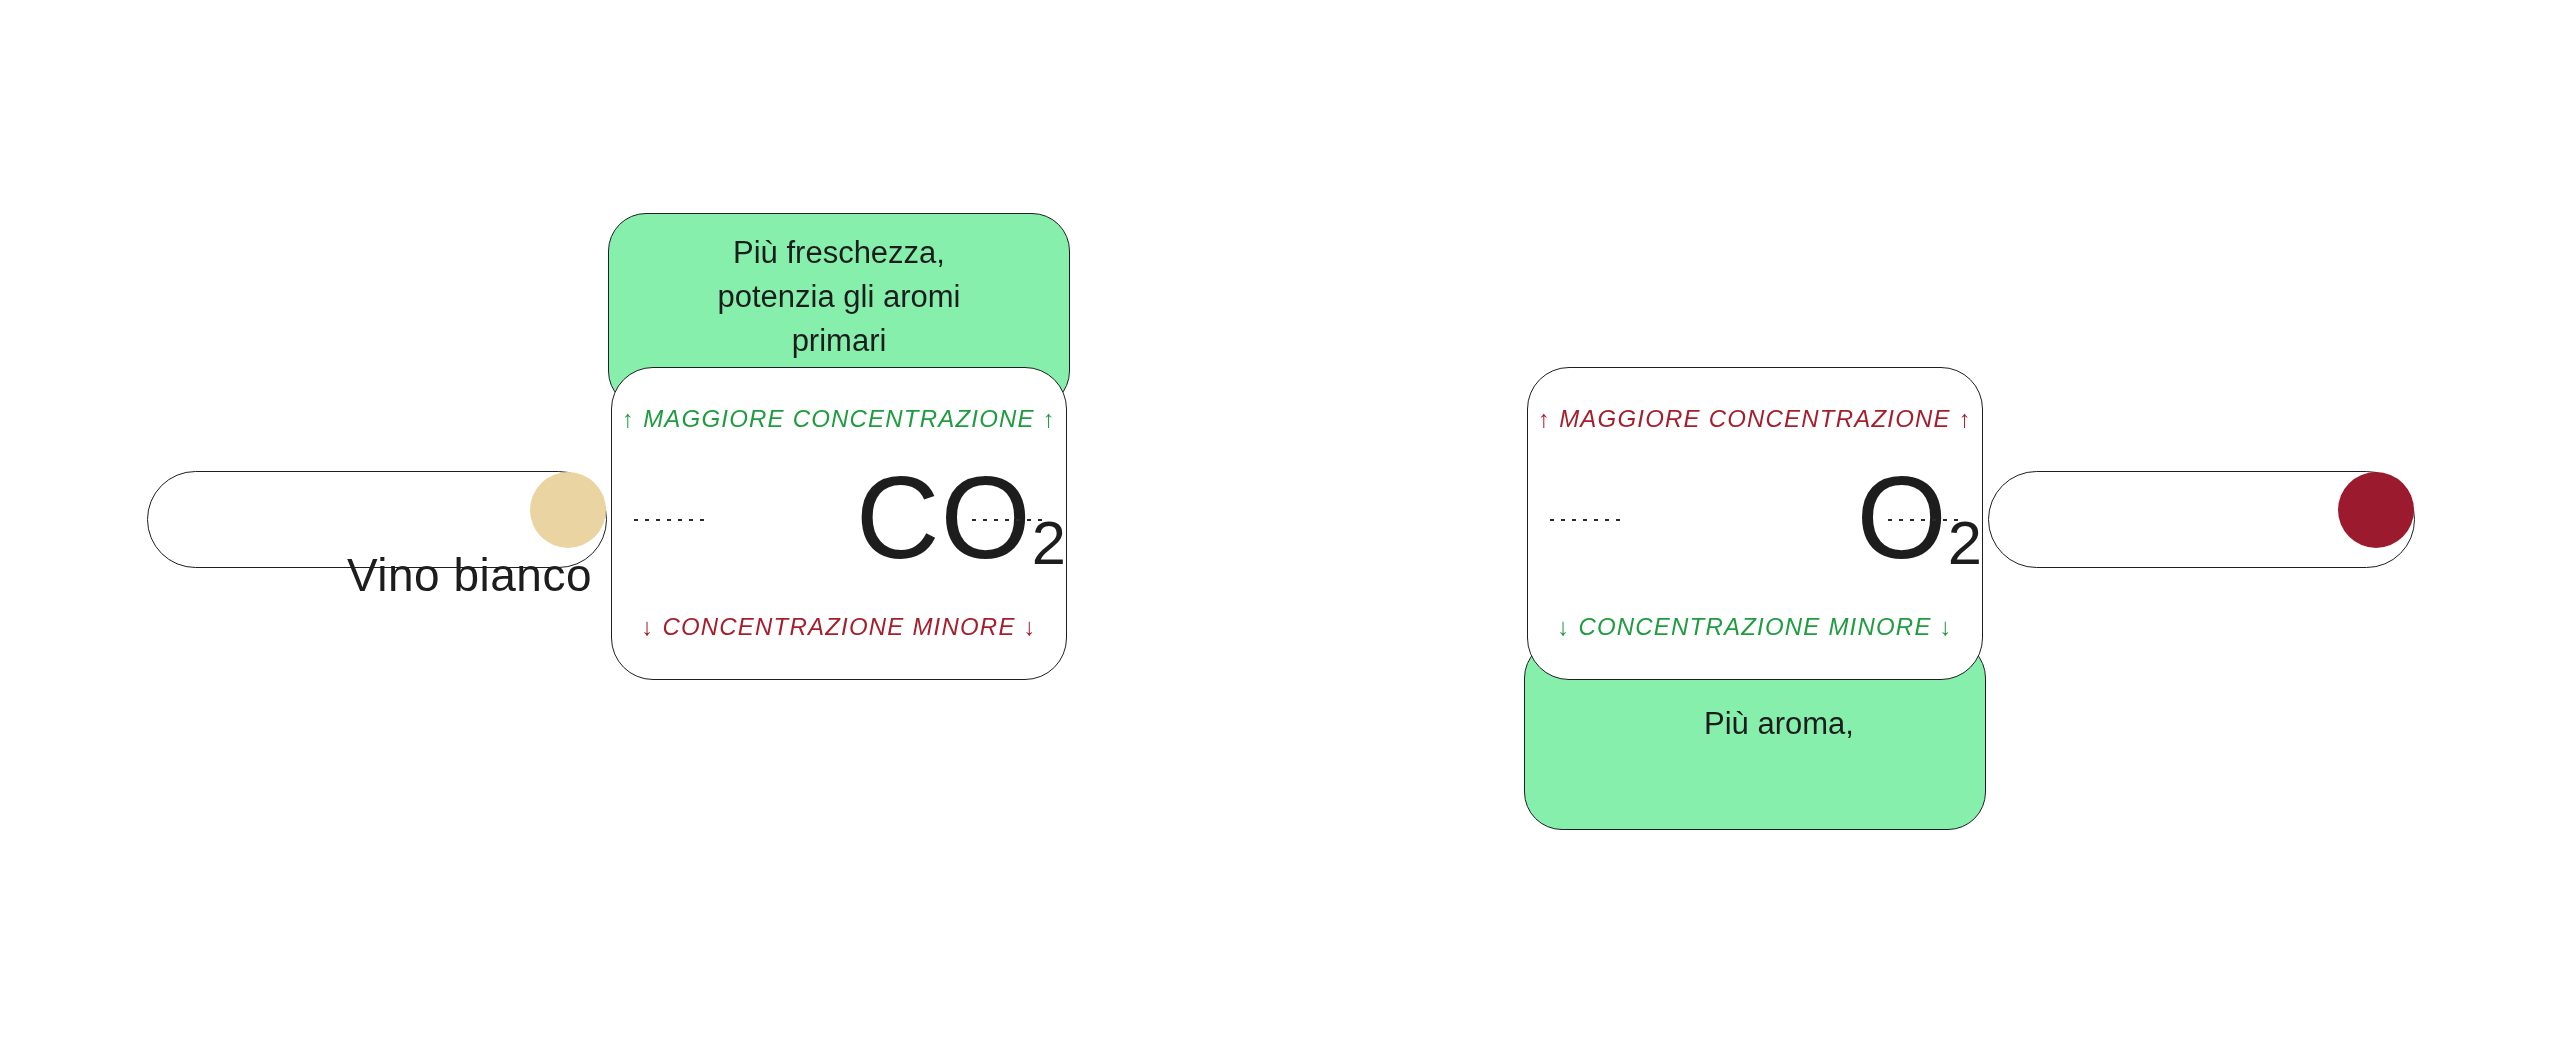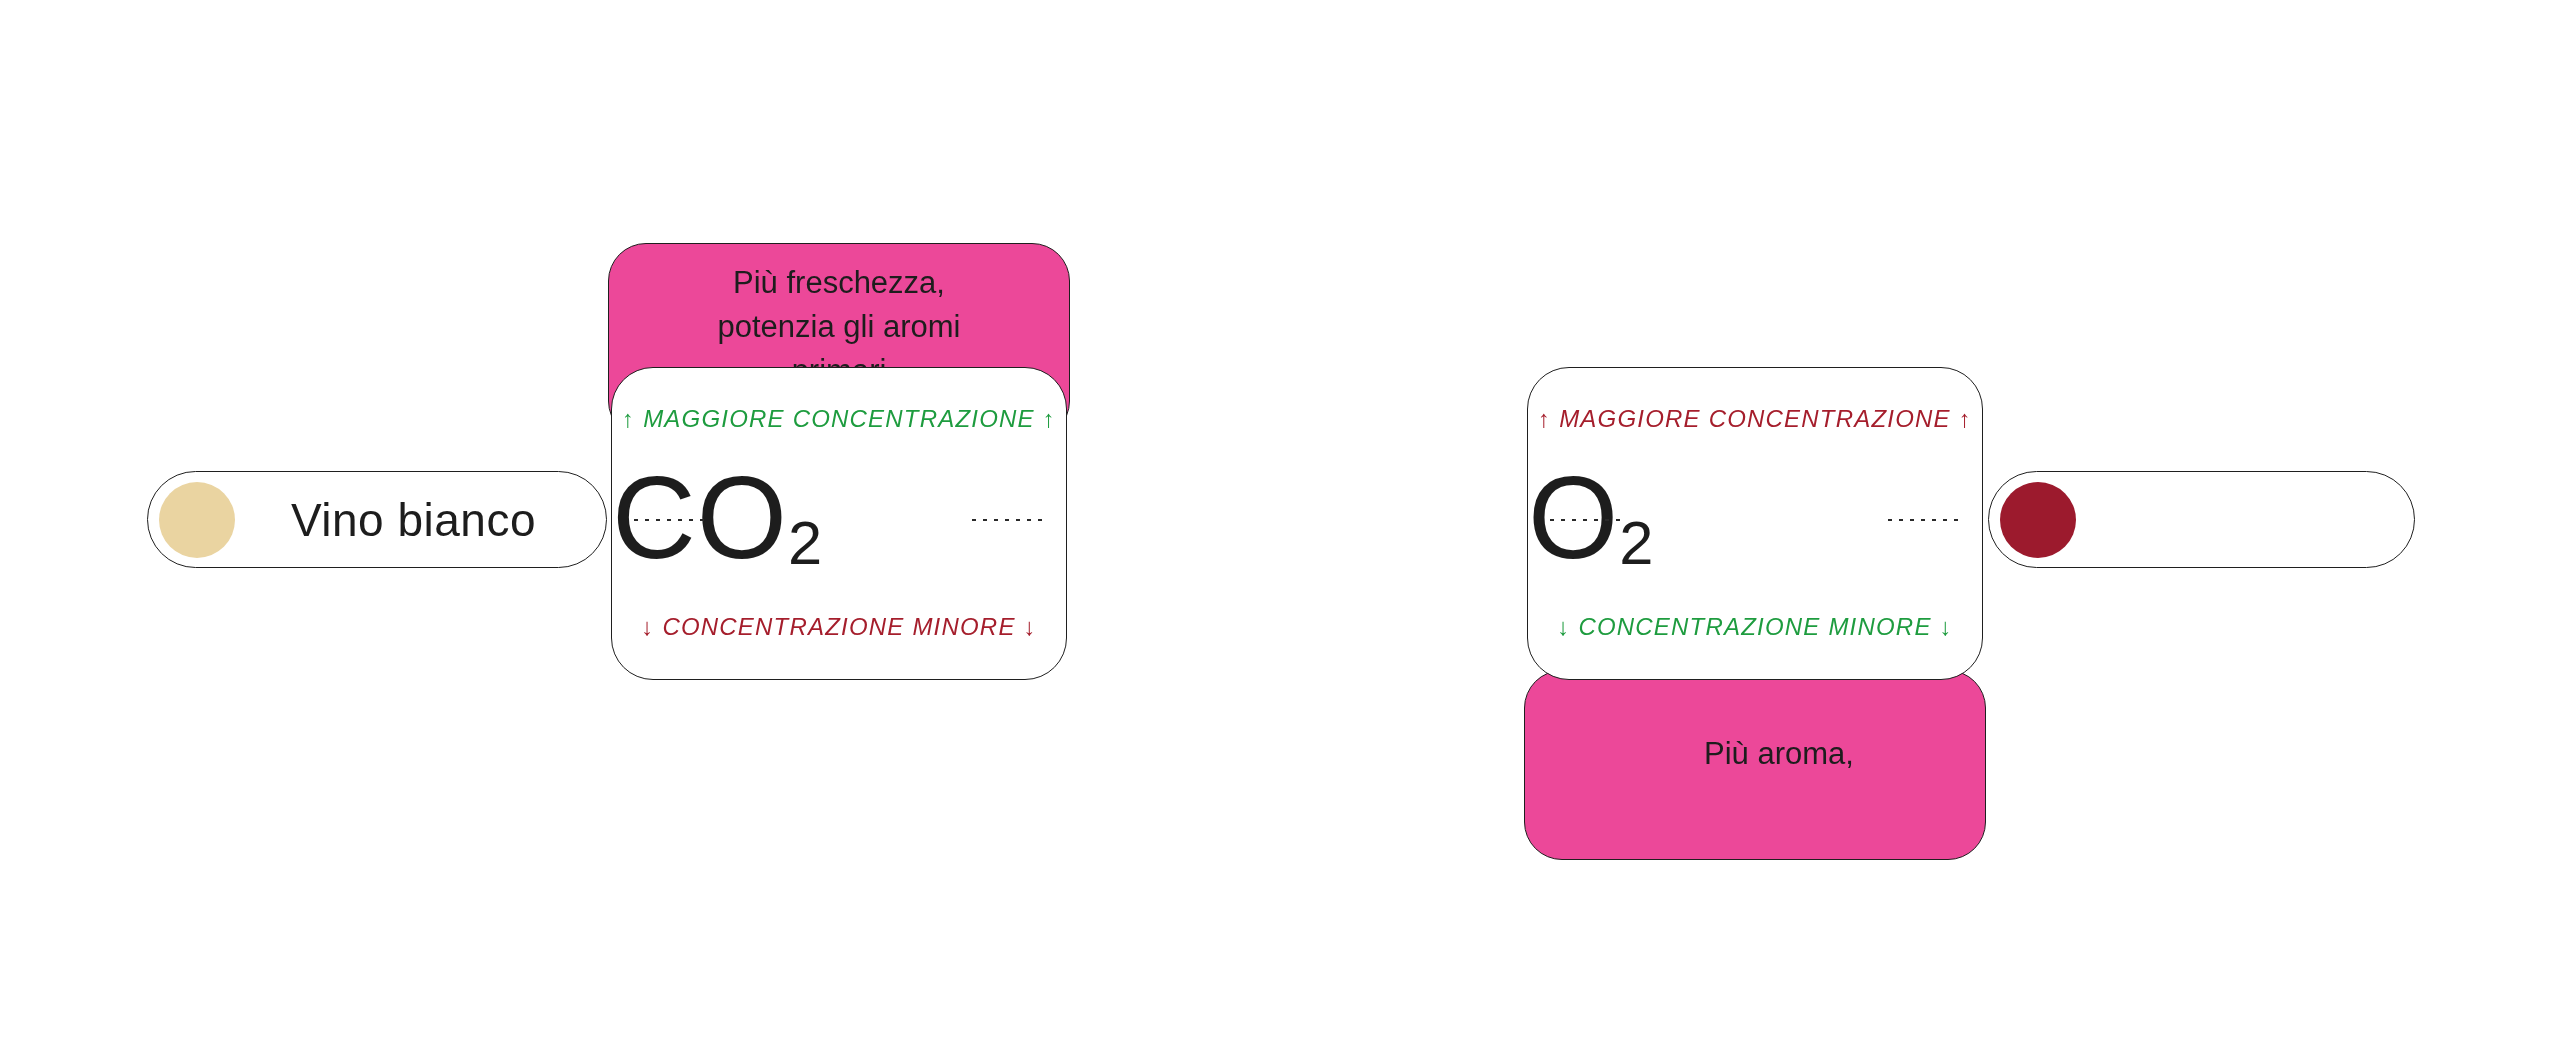--- a/index.html
+++ b/index.html
@@ -3,49 +3,49 @@
 <meta charset="utf-8">
 <style>
   html,body{margin:0;padding:0;background:#ffffff;}
   .canvas{
     position:relative;width:2560px;height:1043px;background:#ffffff;overflow:hidden;
     font-family:"Liberation Sans", sans-serif;color:#1d1d1d;
   }
   
   .pill{
     position:absolute;height:97px;background:#ffffff;border:1.5px solid #1f1f1f;
-    border-radius:60px;display:flex;align-items:center;box-sizing:border-box;
+    border-radius:60px;display:flex;align-items:flex-end;box-sizing:border-box;flex-direction:column;
   }
   .dot{
     width:76px;height:76px;border-radius:50%;margin-left:11px;flex:0 0 auto;
   }
   .pill-label{
     flex:1;text-align:center;font-size:46px;letter-spacing:0.5px;color:#1d1d1d;
     padding-right:14px;white-space:nowrap;
   }
   
   .note-box{
-    position:absolute;background:#ec4899;border:1.5px solid #1f1f1f;border-radius:38px;
-    box-sizing:border-box;text-align:center;font-size:31px;line-height:44px;color:#1d1d1d;margin-top:30px;
+    position:absolute;background:#86efac;border:1.5px solid #1f1f1f;border-radius:38px;
+    box-sizing:border-box;text-align:center;font-size:31px;line-height:44px;color:#1d1d1d;
   }
   .note-box.top-note{padding-top:17px;}
   .note-box.bottom-note{padding-top:61px;line-height:44px;}
   
   .gas-box{
     position:absolute;background:#ffffff;border:1.5px solid #1f1f1f;border-radius:42px;
     box-sizing:border-box;
   }
   .conc{
     position:absolute;left:0;right:0;text-align:center;
     font-size:24px;line-height:26px;letter-spacing:1.2px;font-weight:500;white-space:nowrap;font-style:italic;
   }
   .conc.top{top:38px;}
   .conc.bottom{bottom:39px;}
   .gas{
-    position:absolute;left:0;right:0;top:92px;text-align:left;
+    position:absolute;left:0;right:0;top:92px;text-align:right;
     font-size:116px;line-height:1;color:#1d1d1d;letter-spacing:1px;
   }
   .gas .sub{font-size:0.53em;vertical-align:-6px;letter-spacing:0;}
   .dash{
     position:absolute;top:151px;width:74px;height:2px;
     background:repeating-linear-gradient(to right,#2a2a2a 0 4px,transparent 4px 11px);
   }
   .dash.left{left:22px;}
   .dash.right{right:20px;}
 </style>

